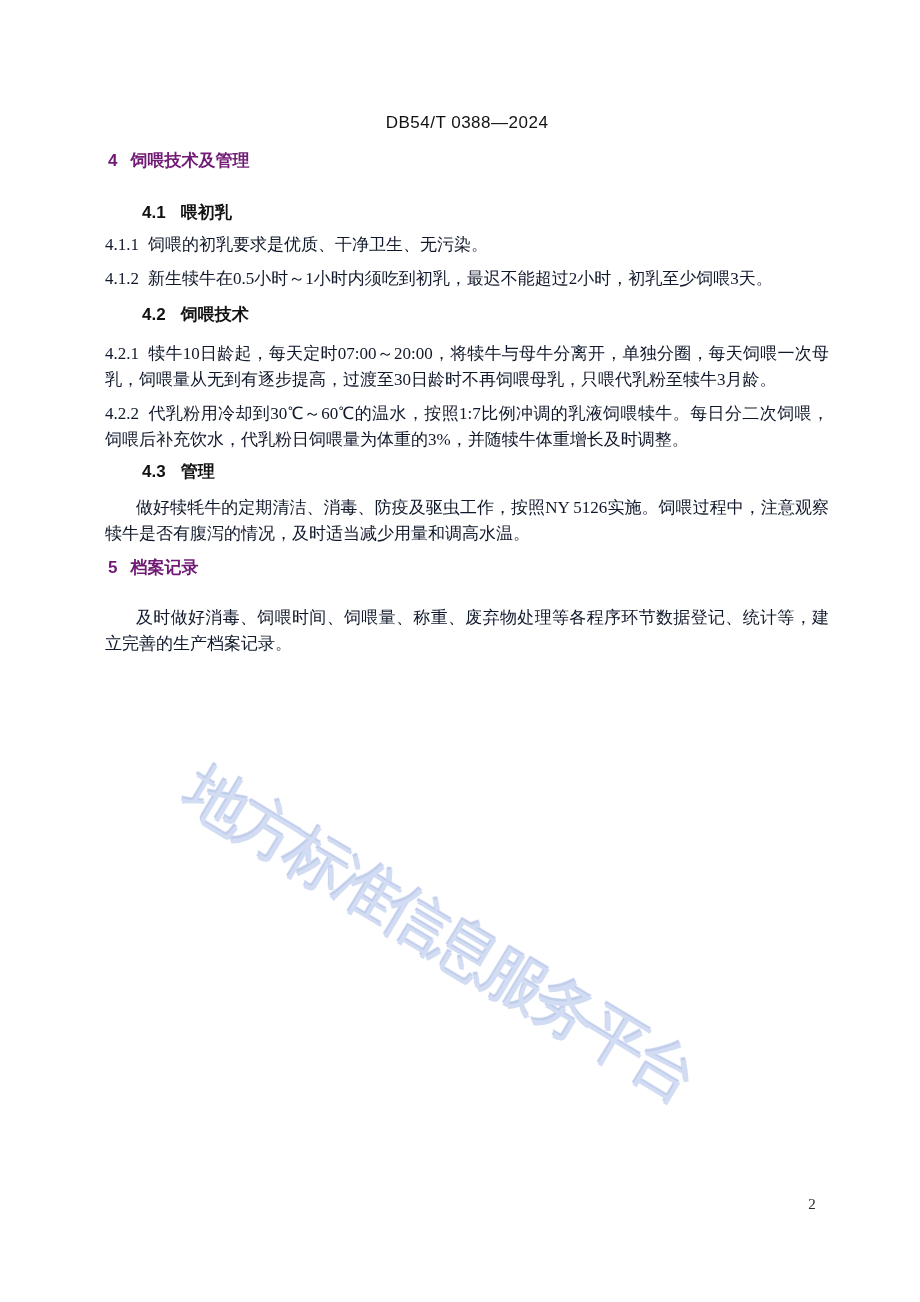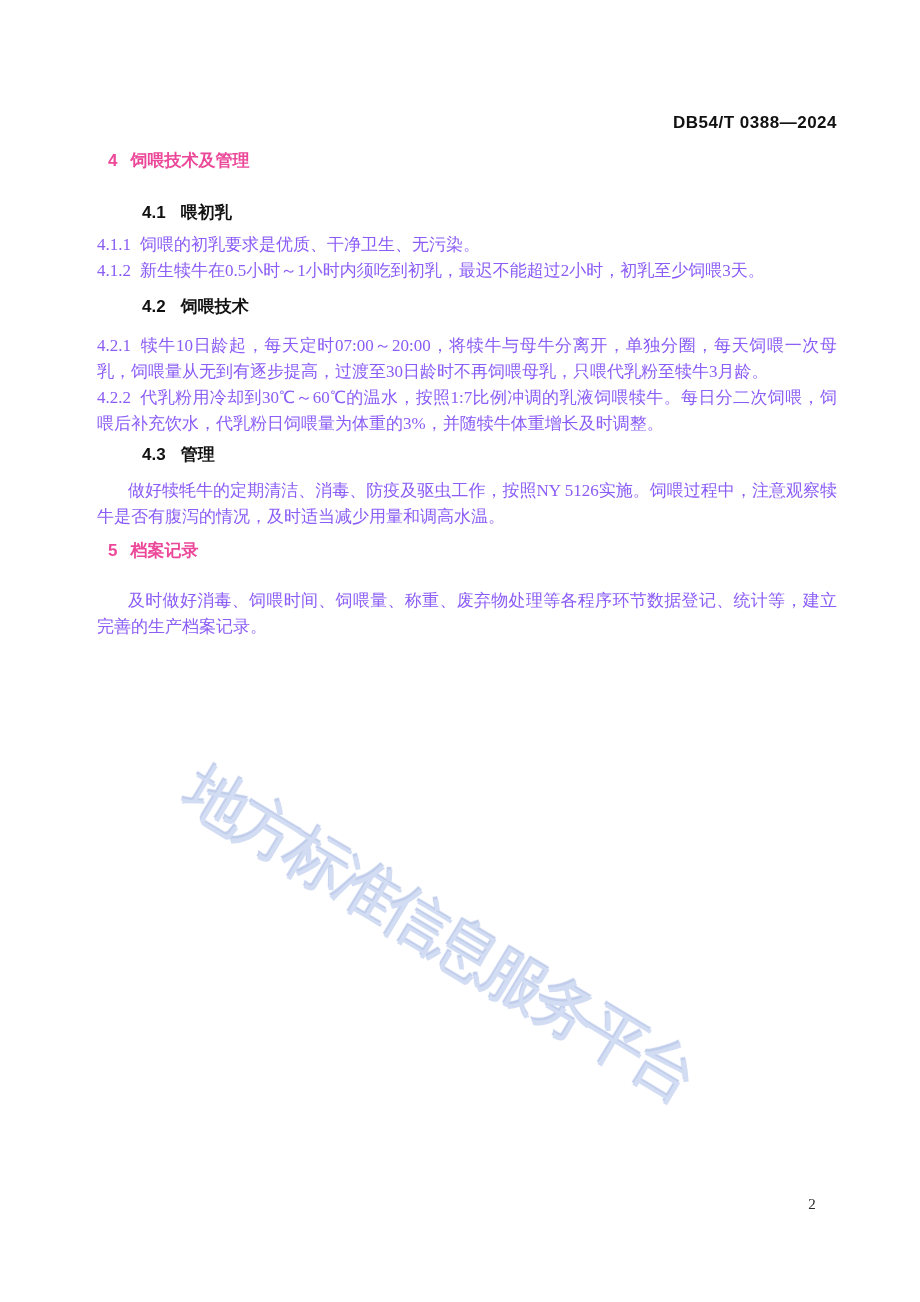--- a/index.html
+++ b/index.html
@@ -15,55 +15,55 @@
   .content {
     position: absolute;
     left: 97px;
     top: 0;
     width: 740px;
     padding-top: 112px;
   }
   .doc-code {
     height: 22px;
     line-height: 22px;
-    text-align: right;
+    text-align: center;
     font-family: "Liberation Sans", sans-serif;
     font-size: 17px;
-    font-weight: 700;
+    font-weight: 400;
     letter-spacing: 0.5px;
     color: #111111;
   }
   .h1 {
     margin-top: 16px;
     margin-left: 11px;
     line-height: 22px;
     font-family: "Liberation Sans", sans-serif;
     font-size: 17px;
     font-weight: bold;
-    color: #ec4899;
+    color: #701a75;
   }
   .h1 .hnum { padding-right: 13px; }
   .h2 {
     margin-left: 45px;
     line-height: 22px;
     font-family: "Liberation Sans", sans-serif;
     font-size: 17px;
     font-weight: bold;
     color: #111111;
   }
   .h2 .hnum { padding-right: 15px; margin-top: 23px; }
   .h2.mt-41 { margin-top: 30px; }
   .h2.mt-42 { margin-top: 12px; }
   .h2.mt-43 { margin-top: 7px; }
   .clause, .para {
-    margin: 0;
+    margin: 8px;
     font-size: 17px;
     line-height: 26px;
     text-align: justify;
-    color: #8b5cf6;
+    color: #0f172a;
   }
   .clause .cnum { padding-right: 9px; }
   .clauses-41 { margin-top: 8px; }
   .clause-421 { margin-top: 15px; font-family: Liberation Serif, serif; }
   .para-43 { margin-top: 12px; text-indent: 31px; }
   .h1.mt-5 { margin-top: 10px; }
   .para-5 { margin-top: 26px; text-indent: 31px; }
   .watermark {
     position: absolute;
     left: 213px;

